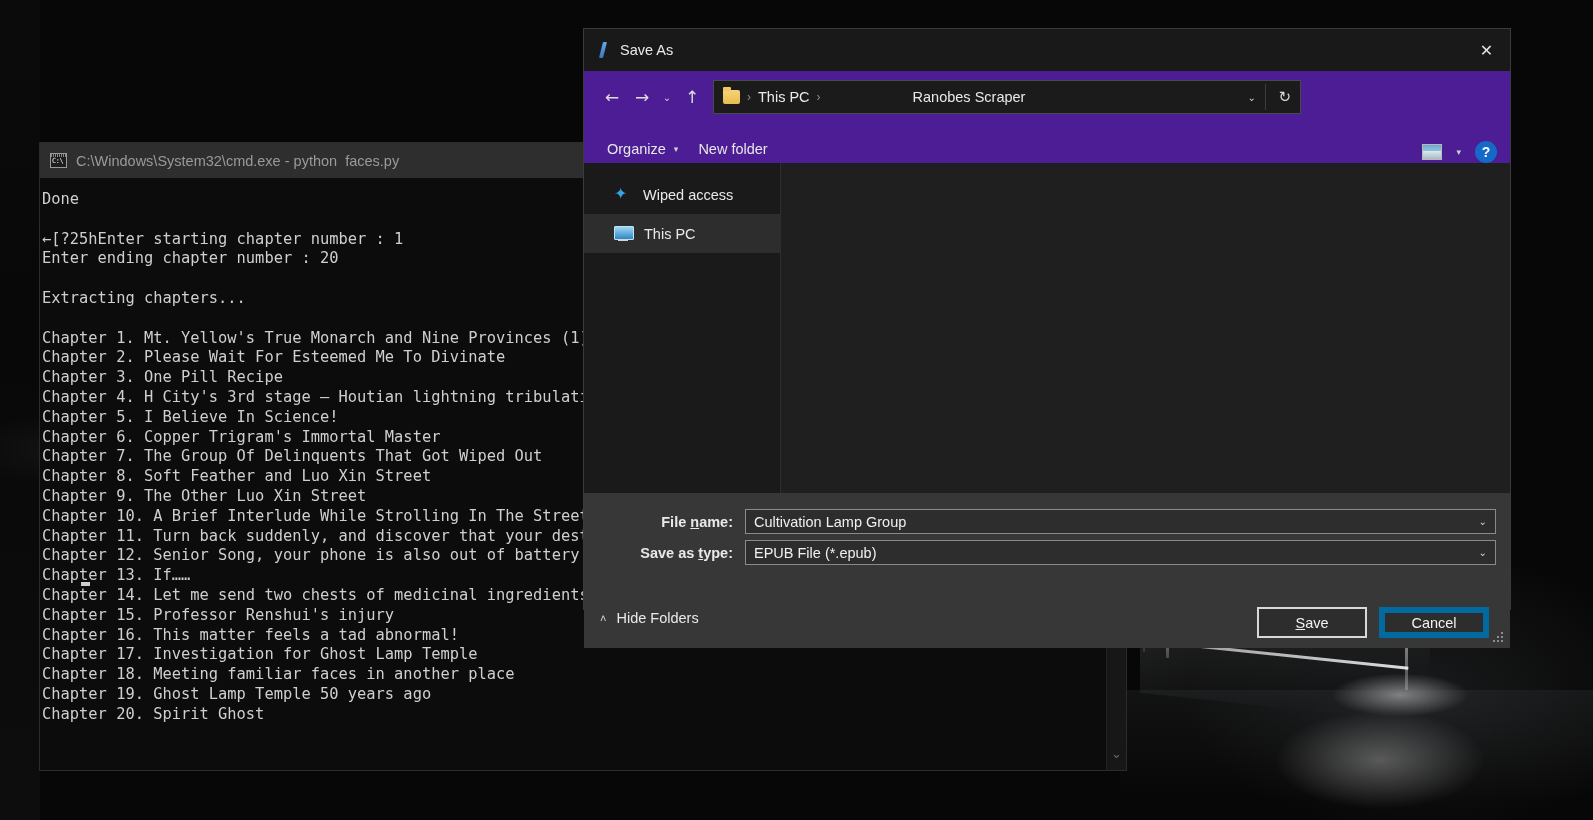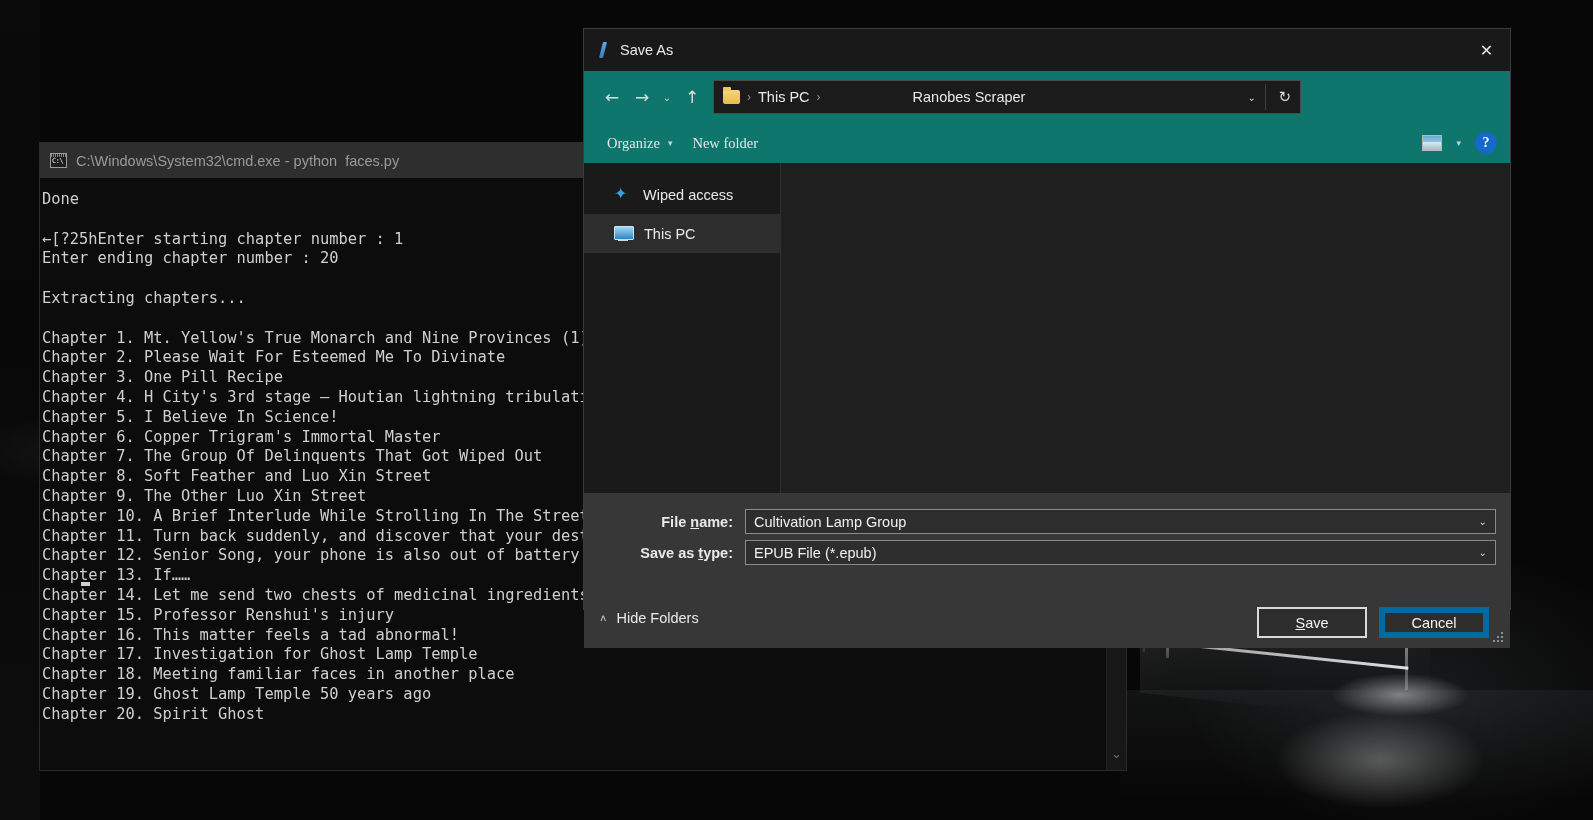--- a/index.html
+++ b/index.html
@@ -146,21 +146,21 @@
     color: #6a6a6a;
     font-size: 13px;
     line-height: 13px;
   }
 
   
   #save-dialog {
     position: absolute;
     left: 583px; top: 28px;
     width: 928px; height: 582px;
-    background: #0f766e;
+    background: #4c1d95;
     border: 1px solid #3b3b3b;
     color: #e6e6e6;
     font-size: 14.5px;
   }
   #dialog-titlebar {
     height: 42px;
     background: #191919;
     display: flex; align-items: center;
     padding-left: 13px;
     position: relative;
@@ -272,24 +272,23 @@
     right: -5px; bottom: -3px;
     width: 6px; height: 1.6px;
     background: #a8a8a8;
     transform: rotate(45deg);
   }
   #search-placeholder { color: #8d8d8d; font-size: 14.5px; }
 
   
   #dialog-toolbar {
     height: 40px;
-    display: flex; align-items: center;
+    display: flex; align-items: flex-end;
     padding: 0 13px;
     position: relative;
-    font-family: Liberation Serif, serif;
   }
   .tb-item {
     color: #e6e6e6; font-size: 14.5px;
     padding: 0 10px;
     display: flex; align-items: center; gap: 8px;
     height: 28px;
   }
   .tb-caret { font-size: 9px; color: #d0d0d0; }
   #toolbar-right {
     position: absolute; right: 13px;

